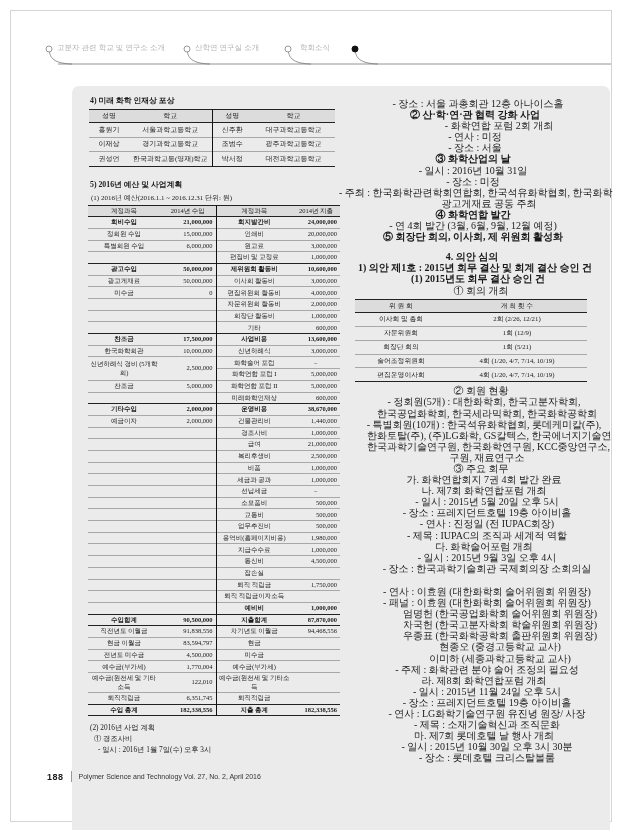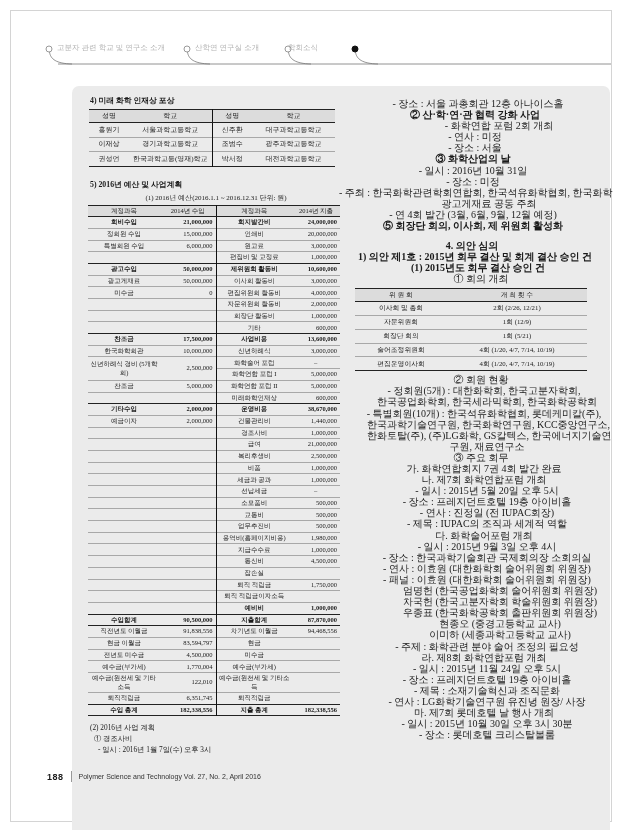--- a/index.html
+++ b/index.html
@@ -4,28 +4,28 @@
 <style>
   html,body{margin:0;padding:0;background:#fff;}
   .page{position:relative;width:622px;height:830px;background:#ffffff;overflow:hidden;
         font-family:"Liberation Serif","DejaVu Serif",serif;color:#1a1a1a;}
   .frame{position:absolute;left:10px;top:10px;width:600px;height:810px;border:1px solid #d4d4d4;}
   
   .tabs-svg{position:absolute;left:0;top:40px;width:622px;height:30px;}
   .tab{position:absolute;top:43px;font-size:7.5px;font-family:"Liberation Sans","DejaVu Sans",sans-serif;
        color:#b3b3b3;white-space:nowrap;cursor:pointer;}
   .tab.active{color:#111;font-weight:bold;margin-top:44px;}
-  .t1{left:57px}.t2{left:195px}.t3{left:288px}.t4{left:363px}
+  .t1{left:57px}.t2{left:195px}.t3{left:300px}.t4{left:363px}
   
   .box{position:absolute;left:72px;top:86px;width:538px;height:830px;background:#ebebeb;border-radius:7px;}
   .col-left{position:absolute;left:16px;top:9px;width:254px;}
   .col-right{position:absolute;left:265px;top:12px;width:270px;}
   .sec-title{font-size:7.8px;font-weight:bold;margin:0 0 3px 2px;}
   .sec5{margin-top:12px;}
-  .caption-row{display:flex;justify-content:center;font-size:7px;margin:0 1px 2px 3px;}
+  .caption-row{display:flex;justify-content:flex-start;font-size:7px;margin:0 1px 2px 3px;}
   
   table{border-collapse:collapse;table-layout:fixed;}
   th,td{padding:1.2px 2px;border-top:1px solid #a8a8a8;vertical-align:middle;
         overflow:hidden;font-weight:normal;}
   thead th{background:#dcdcdc;border-top:1.2px solid #222;border-bottom:1.2px solid #222;text-align:center;}
   table{border-bottom:1.2px solid #222;}
   tr.st td{border-top:1.2px solid #222;}
   tr.b td, td.b{font-weight:bold;}
   
   .award{width:246px;font-size:7px;margin-left:1px;}
@@ -407,20 +407,21 @@
           <div class="rline" style="padding-left: 12px;">- 장소 : 서울 과총회관 12층 아나이스홀</div>
           <div class="rline b" style="padding-left: 6px;">② 산·학·연·관 협력 강화 사업</div>
           <div class="rline" style="padding-left: 6px; margin-left: 48px;">- 화학연합 포럼 2회 개최</div>
           <div class="rline" style="padding-left: 6px;">- 연사 : 미정</div>
           <div class="rline" style="padding-left: 6px;">- 장소 : 서울</div>
           <div class="rline b" style="padding-left: 2px;">③ 화학산업의 날</div>
           <div class="rline" style="padding-left: 2px;">- 일시 : 2016년 10월 31일</div>
           <div class="rline" style="padding-left: 2px;">- 장소 : 미정</div>
           <div class="rline" style="padding-left: 2px;">- 주최 : 한국화학관련학회연합회, 한국석유화학협회, 한국화학</div>
           <div class="rline" style="padding-left: 34px;">광고게재료 공동 주최</div>
+          <div class="rline b" style="padding-left: 2px;">④ 화학연합 발간</div>
           <div class="rline" style="padding-left: 2px;">- 연 4회 발간 (3월, 6월, 9월, 12월 예정)</div>
           <div class="rline b" style="padding-left: 2px;">⑤ 회장단 회의, 이사회, 제 위원회 활성화</div>
           <div class="rline blank" style="padding-left: 0px;"></div>
           <div class="rline b" style="padding-left: 0px;">4. 의안 심의</div>
           <div class="rline b" style="padding-left: 6px;">1) 의안 제1호 : 2015년 회무 결산 및 회계 결산 승인 건</div>
           <div class="rline b" style="padding-left: 12px;">(1) 2015년도 회무 결산 승인 건</div>
           <div class="rline" style="padding-left: 18px;">① 회의 개최</div>
         </div>
       <table class="committee" id="committee-table">
         <colgroup>
@@ -454,46 +455,46 @@
               <td class="col1">편집운영이사회</td>
               <td class="col2">4회 (1/20, 4/7, 7/14, 10/19)</td>
             </tr>
           </tbody>
       </table>
       <div id="right-lines-bottom">
           <div class="rline" style="padding-left: 18px;">② 회원 현황</div>
           <div class="rline" style="padding-left: 24px;">- 정회원(5개) : 대한화학회, 한국고분자학회,</div>
           <div class="rline" style="padding-left: 30px;">한국공업화학회, 한국세라믹학회, 한국화학공학회</div>
           <div class="rline" style="padding-left: 24px;">- 특별회원(10개) : 한국석유화학협회, 롯데케미칼(주),</div>
+          <div class="rline" style="padding-left: 30px;">한화토탈(주), (주)LG화학, GS칼텍스, 한국에너지기술연</div>
           <div class="rline" style="padding-left: 30px;">한국과학기술연구원, 한국화학연구원, KCC중앙연구소,</div>
-          <div class="rline" style="padding-left: 30px;">한화토탈(주), (주)LG화학, GS칼텍스, 한국에너지기술연</div>
           <div class="rline" style="padding-left: 30px;">구원, 재료연구소</div>
           <div class="rline" style="padding-left: 18px;">③ 주요 회무</div>
           <div class="rline" style="padding-left: 24px;">가. 화학연합회지 7권 4회 발간 완료</div>
           <div class="rline" style="padding-left: 24px;">나. 제7회 화학연합포럼 개최</div>
           <div class="rline" style="padding-left: 30px;">- 일시 : 2015년 5월 20일 오후 5시</div>
           <div class="rline" style="padding-left: 30px;">- 장소 : 프레지던트호텔 19층 아이비홀</div>
           <div class="rline" style="padding-left: 30px;">- 연사 : 진정일 (전 IUPAC회장)</div>
           <div class="rline" style="padding-left: 30px;">- 제목 : IUPAC의 조직과 세계적 역할</div>
           <div class="rline" style="padding-left: 24px;">다. 화학술어포럼 개최</div>
           <div class="rline" style="padding-left: 30px;">- 일시 : 2015년 9월 3일 오후 4시</div>
           <div class="rline" style="padding-left: 30px;">- 장소 : 한국과학기술회관 국제회의장 소회의실</div>
-          <div class="rline" style="padding-left: 30px;">- 연사 : 이효원 (대한화학회 술어위원회 위원장)</div>
+          <div class="rline" style="padding-left: 30px; margin-top: 12px;">- 연사 : 이효원 (대한화학회 술어위원회 위원장)</div>
           <div class="rline" style="padding-left: 30px;">- 패널 : 이효원 (대한화학회 술어위원회 위원장)</div>
           <div class="rline" style="padding-left: 56px;">엄명헌 (한국공업화학회 술어위원회 위원장)</div>
           <div class="rline" style="padding-left: 56px;">차국헌 (한국고분자학회 학술위원회 위원장)</div>
           <div class="rline" style="padding-left: 56px;">우종표 (한국화학공학회 출판위원회 위원장)</div>
           <div class="rline" style="padding-left: 56px;">현종오 (중경고등학교 교사)</div>
           <div class="rline" style="padding-left: 56px;">이미하 (세종과학고등학교 교사)</div>
           <div class="rline" style="padding-left: 30px;">- 주제 : 화학관련 분야 술어 조정의 필요성</div>
           <div class="rline" style="padding-left: 24px;">라. 제8회 화학연합포럼 개최</div>
           <div class="rline" style="padding-left: 30px;">- 일시 : 2015년 11월 24일 오후 5시</div>
           <div class="rline" style="padding-left: 30px;">- 장소 : 프레지던트호텔 19층 아이비홀</div>
+          <div class="rline" style="padding-left: 30px;">- 연사 : LG화학기술연구원 유진녕 원장/ 사장</div>
           <div class="rline" style="padding-left: 30px;">- 제목 : 소재기술혁신과 조직문화</div>
-          <div class="rline" style="padding-left: 30px;">- 연사 : LG화학기술연구원 유진녕 원장/ 사장</div>
           <div class="rline" style="padding-left: 24px;">마. 제7회 롯데호텔 날 행사 개최</div>
           <div class="rline" style="padding-left: 30px;">- 일시 : 2015년 10월 30일 오후 3시 30분</div>
           <div class="rline" style="padding-left: 30px;">- 장소 : 롯데호텔 크리스탈볼룸</div>
         </div>
     </div>
   </div>
 
   <div class="footer">
     <span class="page-num">188</span>
     <span class="fdiv"></span>

